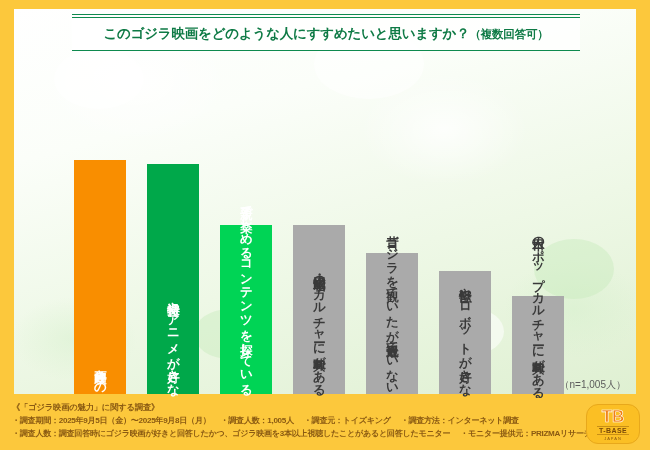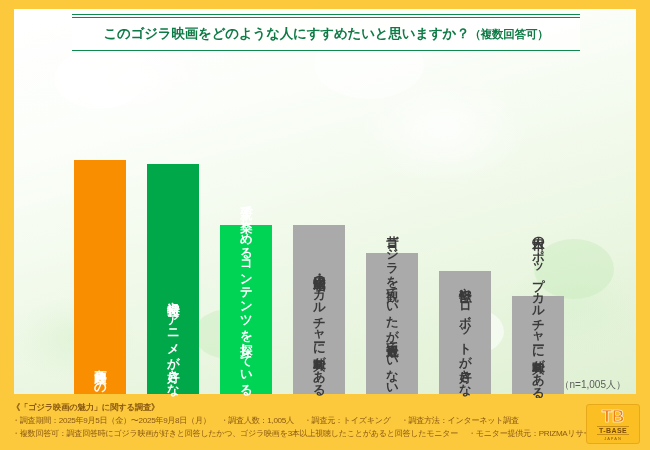--- a/index.html
+++ b/index.html
@@ -83,26 +83,26 @@
     font-size:10px;color:#5b5b5b;font-weight:normal;
   }
 
   
   .footer{
     position:absolute;left:0;bottom:0;width:650px;height:52px;
     background:#FCC83C;
   }
   .footer-inner{position:absolute;left:12px;top:4px;width:570px;color:#8a5a12;}
   .f-head{font-size:8.3px;font-weight:bold;letter-spacing:-0.2px;margin-bottom:2px;color:#8a5a12;}
-  .f-line{font-size:8.1px;font-weight:normal;letter-spacing:-0.3px;line-height:1.55;color:#8a5a12;white-space:nowrap;}
+  .f-line{font-size:8.1px;font-weight:bold;letter-spacing:-0.3px;line-height:1.55;color:#8a5a12;white-space:nowrap;}
   .f-line .sep{display:inline-block;width:10px;}
 
   .logo{
     position:absolute;right:10px;bottom:6px;width:52px;height:38px;
-    background:#FBBF24;border:1px solid #E8A81B;border-radius:3px;
+    background:#FBBF24;border:1px solid #E8A81B;border-radius:12px;
     display:flex;flex-direction:column;align-items:center;justify-content:center;
   }
   .logo-mark{
     font-size:17px;font-weight:bold;color:#F07F13;line-height:1;
     -webkit-text-stroke:0.6px #ffffff;
   }
   .logo-name{font-size:7px;font-weight:bold;color:#7a4a08;letter-spacing:0.4px;margin-top:1px;
     border-top:1px solid #c98f14;border-bottom:1px solid #c98f14;padding:0 2px;}
   .logo-sub{font-size:4px;color:#8a5a12;letter-spacing:1px;margin-top:1px;}
 </style>
@@ -184,21 +184,21 @@
 
   <div class="n-label">（n=1,005人）</div>
 
   <div class="footer">
     <div class="footer-inner">
       <div class="f-head">《「ゴジラ映画の魅力」に関する調査》</div>
       <div class="f-line">
         <span>・調査期間：2025年9月5日（金）〜2025年9月8日（月）</span><span class="sep"></span><span>・調査人数：1,005人</span><span class="sep"></span><span>・調査元：トイズキング</span><span class="sep"></span><span>・調査方法：インターネット調査</span>
       </div>
       <div class="f-line">
-        <span>・複数回答可：調査回答時にゴジラ映画が好きと回答したかつ、ゴジラ映画を3本以上視聴したことがあると回答したモニター</span><span class="sep"></span><span>・モニター提供元：PRIZMAリサーチ</span>
+        <span>・調査人数：調査回答時にゴジラ映画が好きと回答したかつ、ゴジラ映画を3本以上視聴したことがあると回答したモニター</span><span class="sep"></span><span>・モニター提供元：PRIZMAリサーチ</span>
       </div>
     </div>
 
     <div class="logo">
       <div class="logo-mark">TB</div>
       <div class="logo-name">T-BASE</div>
       <div class="logo-sub">JAPAN</div>
     </div>
   </div>
 

